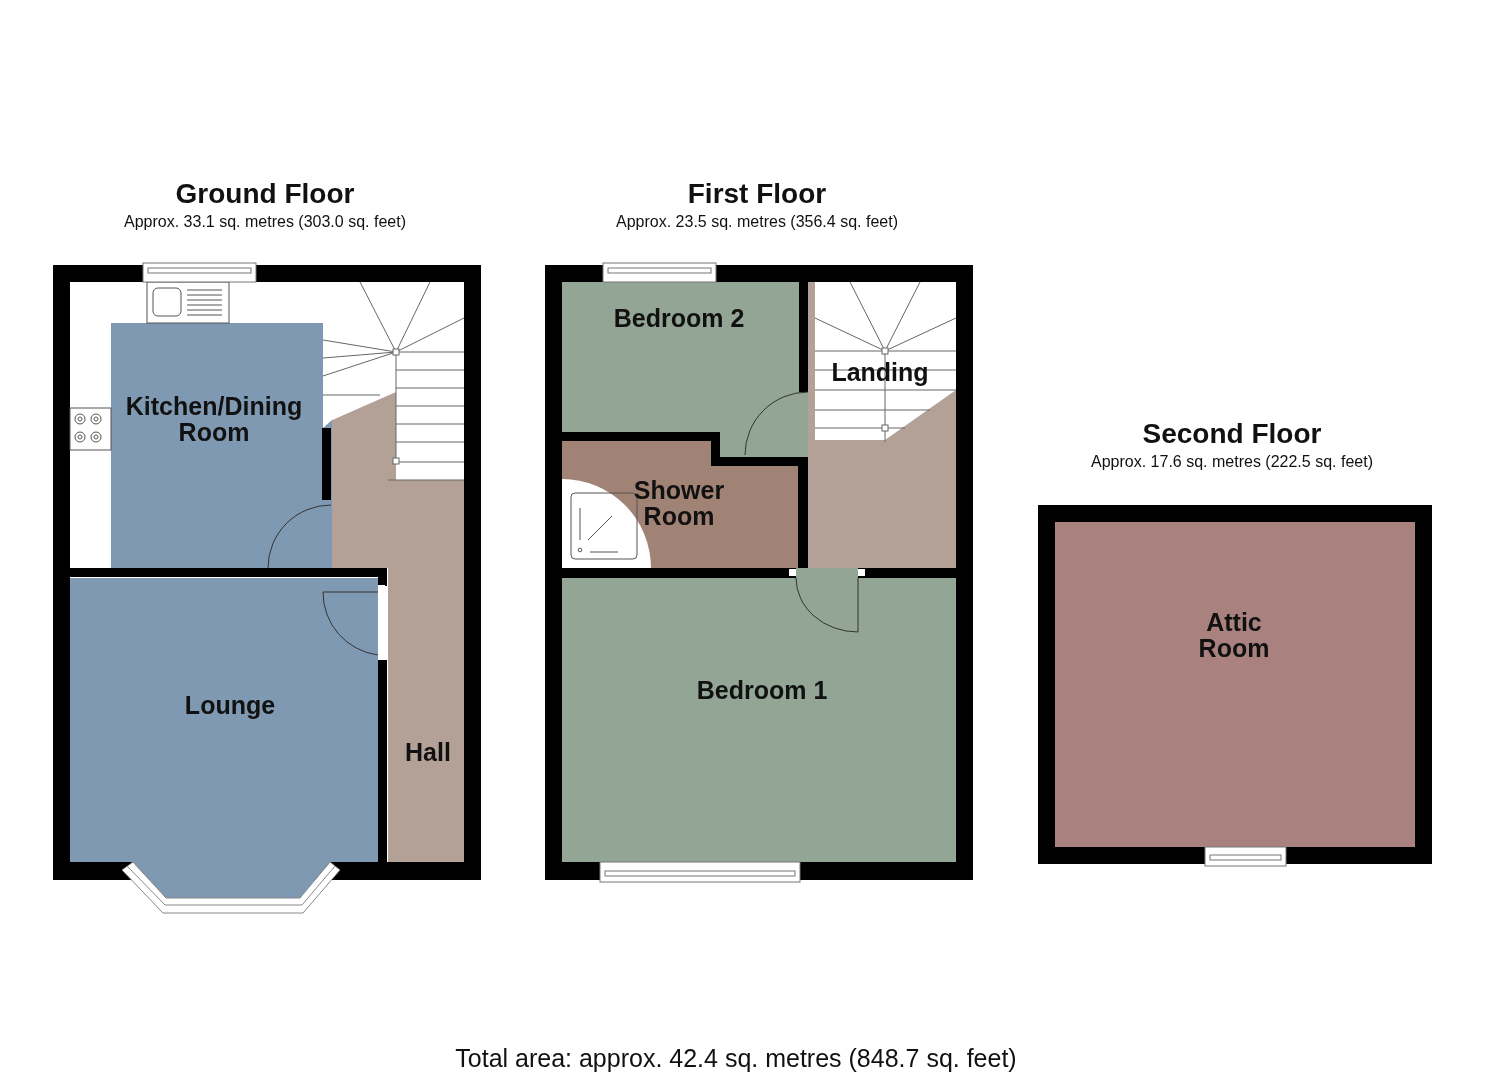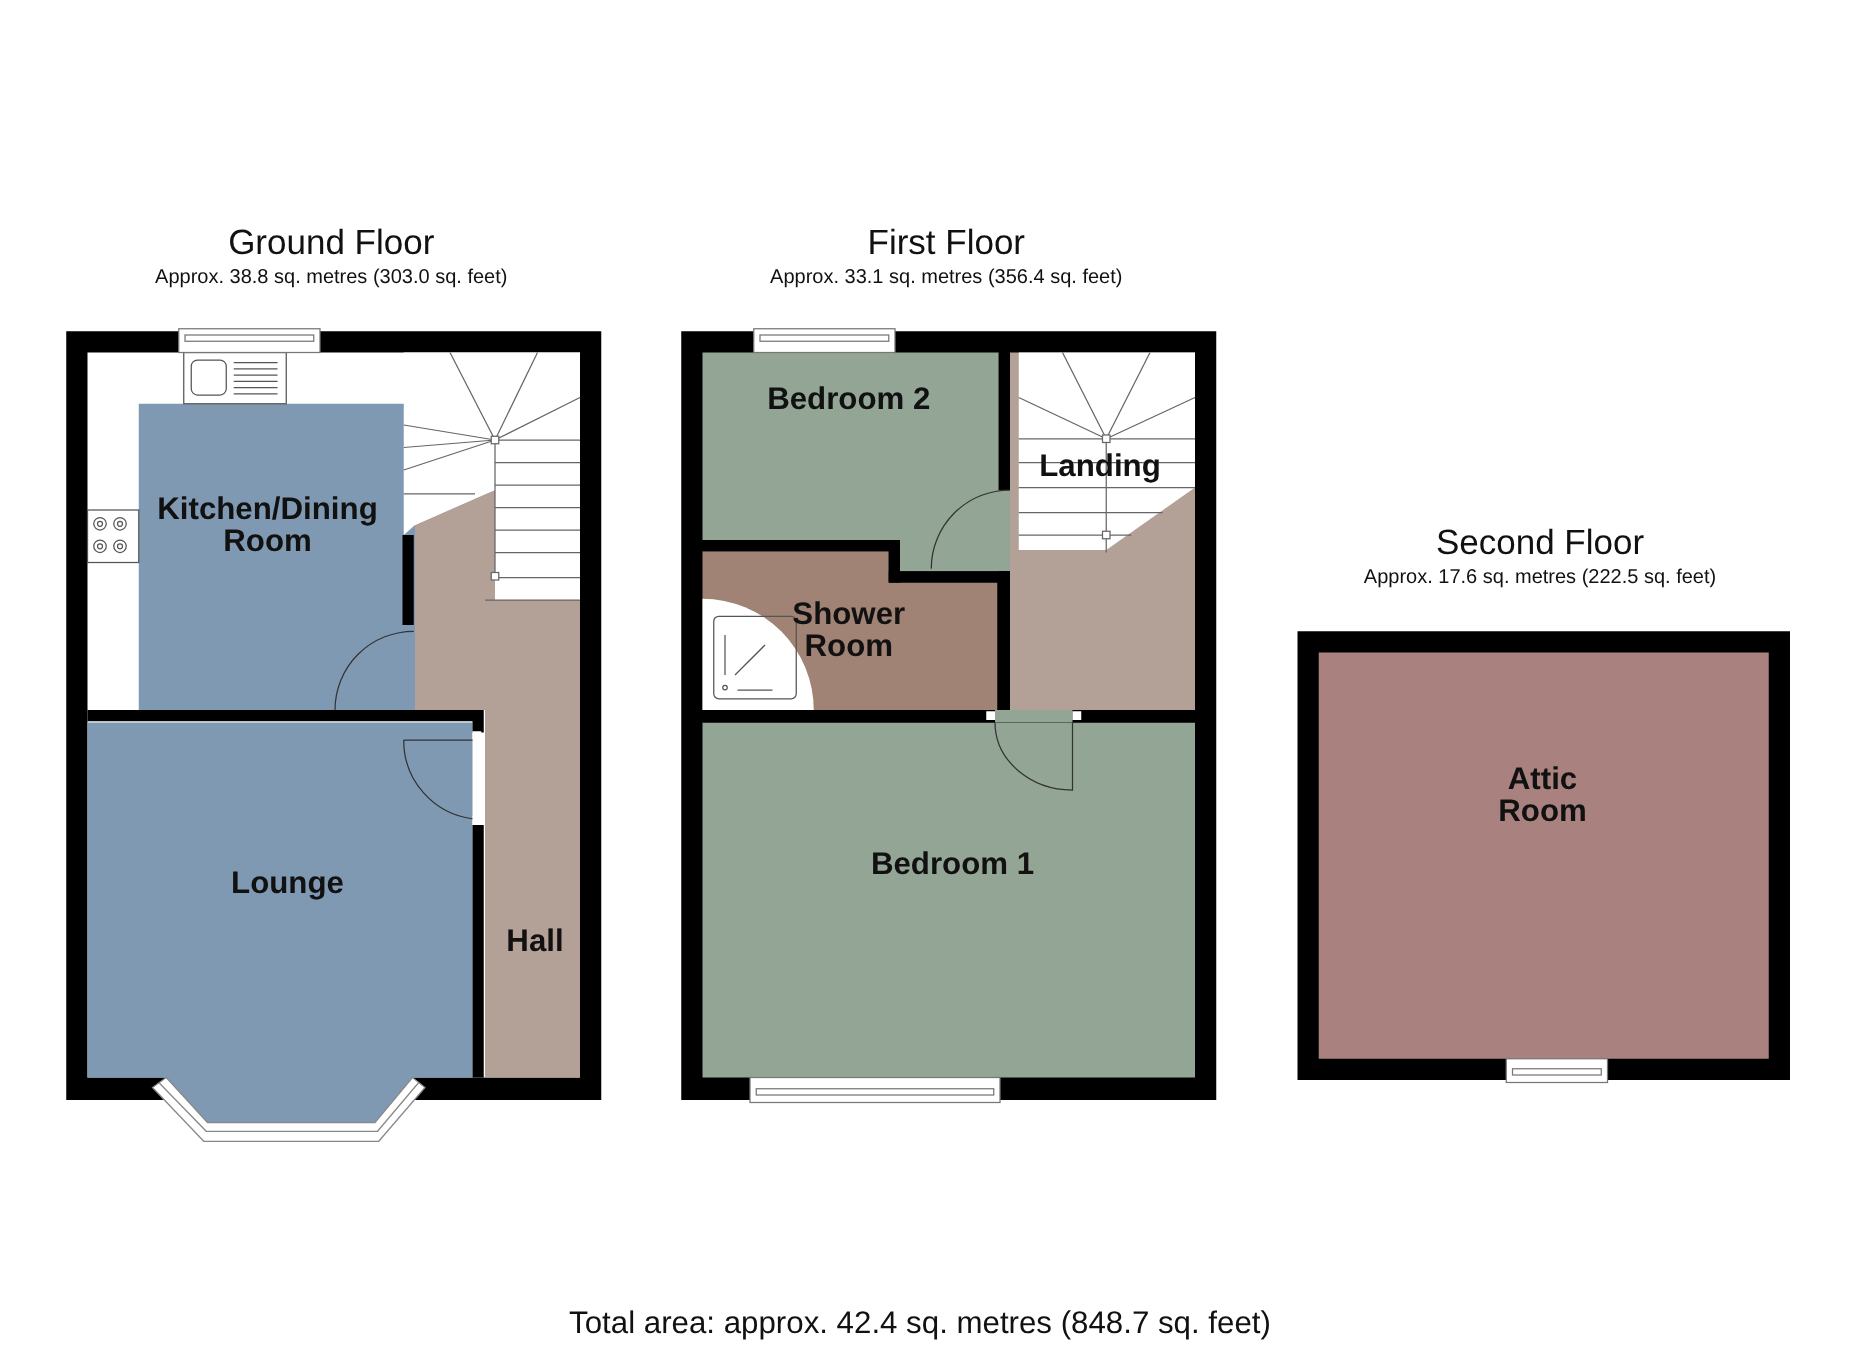--- a/index.html
+++ b/index.html
@@ -1,30 +1,30 @@
 <!DOCTYPE html>
 <html><head>
 <meta charset="utf-8">
 <style>
   html, body { margin: 0; padding: 0; background: #ffffff; }
   body { width: 1485px; height: 1080px; position: relative; overflow: hidden; font-family: "Liberation Sans", sans-serif; }
-  .floor-title { position: absolute; text-align: center; font-weight: normal; font-size: 28px; color: #111; width: 440px; }
+  .floor-title { position: absolute; text-align: center; font-weight: bold; font-size: 28px; color: #111; width: 440px; }
   .floor-sub { position: absolute; text-align: center; font-size: 16px; color: #111; width: 440px; }
   .total { position: absolute; left: 0; width: 1472px; top: 1044px; text-align: center; font-size: 25px; color: #111; }
   svg { position: absolute; left: 0; top: 0; }
   .room-label { font-family: "Liberation Sans", sans-serif; font-weight: bold; font-size: 25px; fill: #111; }
 </style>
 </head>
 <body>
 
 <div class="floor-title" style="left:45px; top:178px;">Ground Floor</div>
-<div class="floor-sub" style="left:45px; top:213px;">Approx. 38.8 sq. metres (303.0 sq. feet)</div>
+<div class="floor-sub" style="left:45px; top:213px;">Approx. 33.1 sq. metres (303.0 sq. feet)</div>
 
 <div class="floor-title" style="left:537px; top:178px;">First Floor</div>
-<div class="floor-sub" style="left:537px; top:213px;">Approx. 33.1 sq. metres (356.4 sq. feet)</div>
+<div class="floor-sub" style="left:537px; top:213px;">Approx. 23.5 sq. metres (356.4 sq. feet)</div>
 
 <div class="floor-title" style="left:1012px; top:418px;">Second Floor</div>
 <div class="floor-sub" style="left:1012px; top:453px;">Approx. 17.6 sq. metres (222.5 sq. feet)</div>
 
 <svg width="1485" height="1080" viewBox="0 0 1485 1080">
 
   <g>
 
     <rect x="53" y="265" width="428" height="615" fill="#000"></rect>
 

